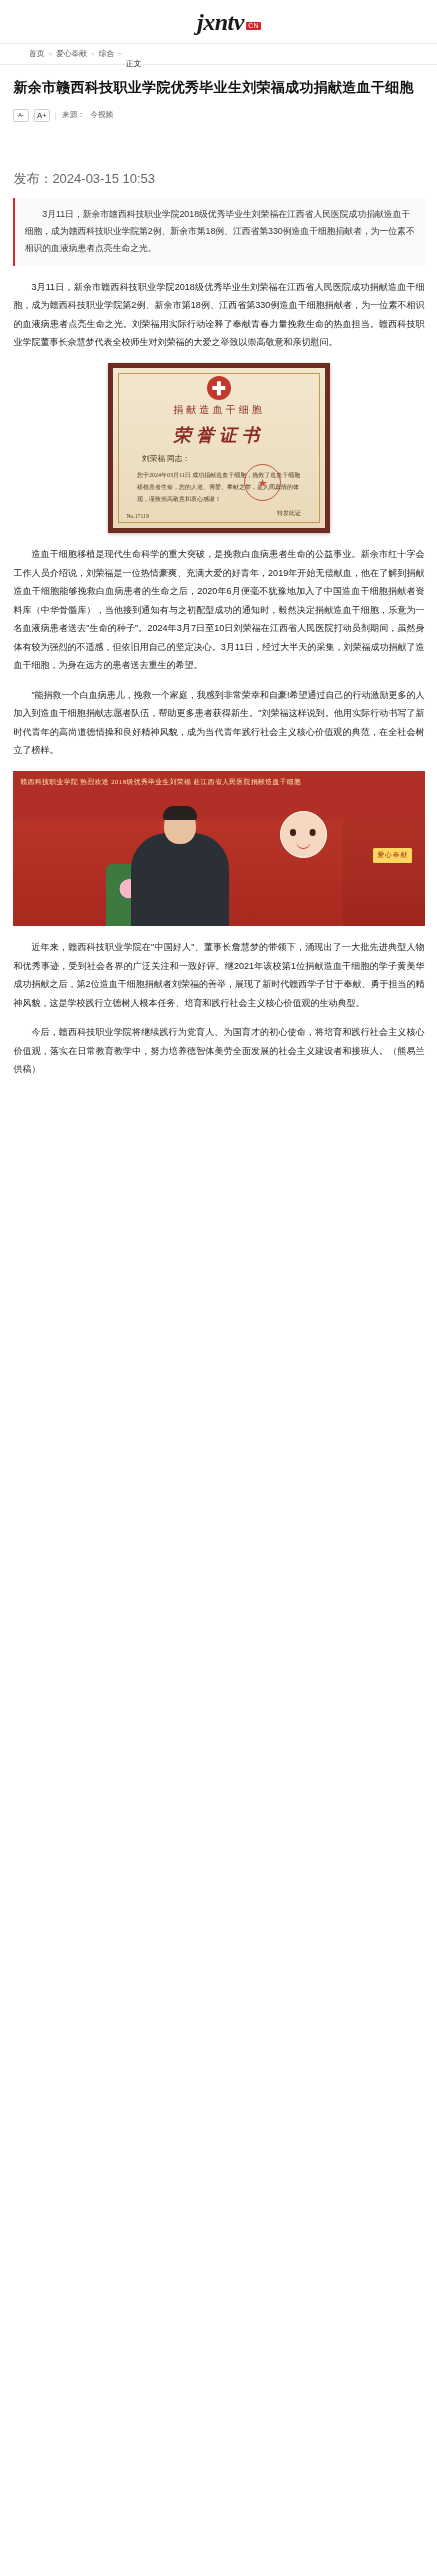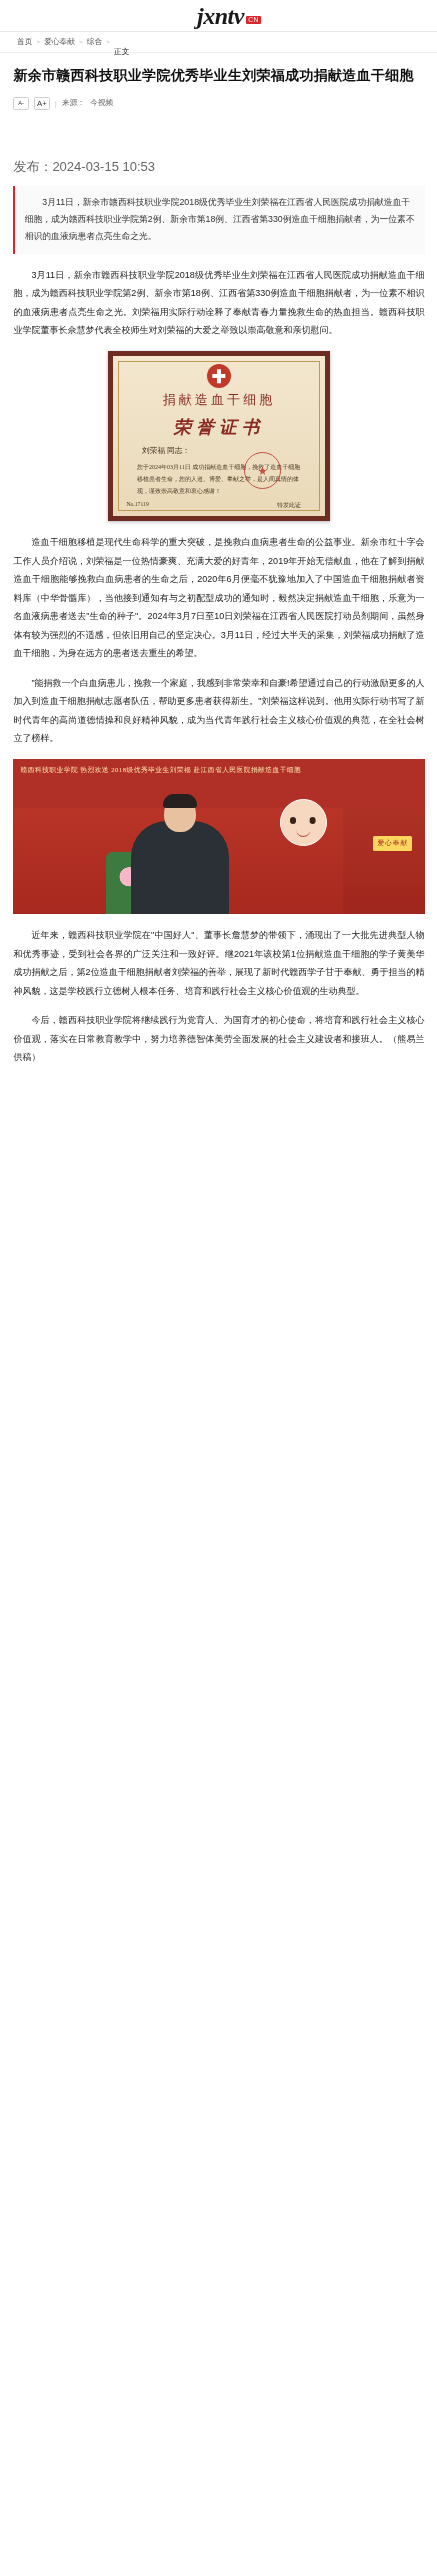--- a/index.html
+++ b/index.html
@@ -8,21 +8,21 @@
     padding: 0;
     background: #ffffff;
     font-family: "Liberation Sans", sans-serif;
   }
   body {
     width: 438px;
   }
   
   .site-header {
     width: 100%;
-    height: 32px;
+    height: 44px;
     background: #ffffff;
     display: flex;
     align-items: center;
     justify-content: center;
     border-bottom: 0.5px solid #e8e8e8;
     position: relative;
     padding-left: 20px;
   }
   .logo {
     display: flex;
@@ -48,21 +48,21 @@
     margin-bottom: 3.1px;
     letter-spacing: 0.5px;
   }
 
   
   .breadcrumb {
     height: 20.6px;
     display: flex;
     align-items: center;
     gap: 4.1px;
-    padding: 0 17px;
+    padding: 0 29px;
     font-size: 7.7px;
     color: #555;
     border-bottom: 0.5px solid #ededed;
   }
   .breadcrumb a { color: #555; text-decoration: none; }
   .breadcrumb .sep { color: #b5b5b5; font-size: 6.2px; }
   .breadcrumb .current { color: #222; margin-top: 20px; }
 
   
   .article {
@@ -171,21 +171,21 @@
   .cert-emblem:after {
     content: "";
     position: absolute;
     left: 50%; top: 50%;
     width: 13.4px; height: 4.1px;
     background: #fff;
     transform: translate(-50%,-50%);
   }
   .cert-sub {
     font-family: "Liberation Serif", serif;
-    font-size: 13px;
+    font-size: 10px;
     color: #8a2a22;
     letter-spacing: 3.1px;
     z-index: 2;
   }
   .cert-title {
     font-family: "Liberation Serif", serif;
     font-size: 17.5px;
     font-weight: bold;
     color: #8a2a22;
     letter-spacing: 5.2px;

